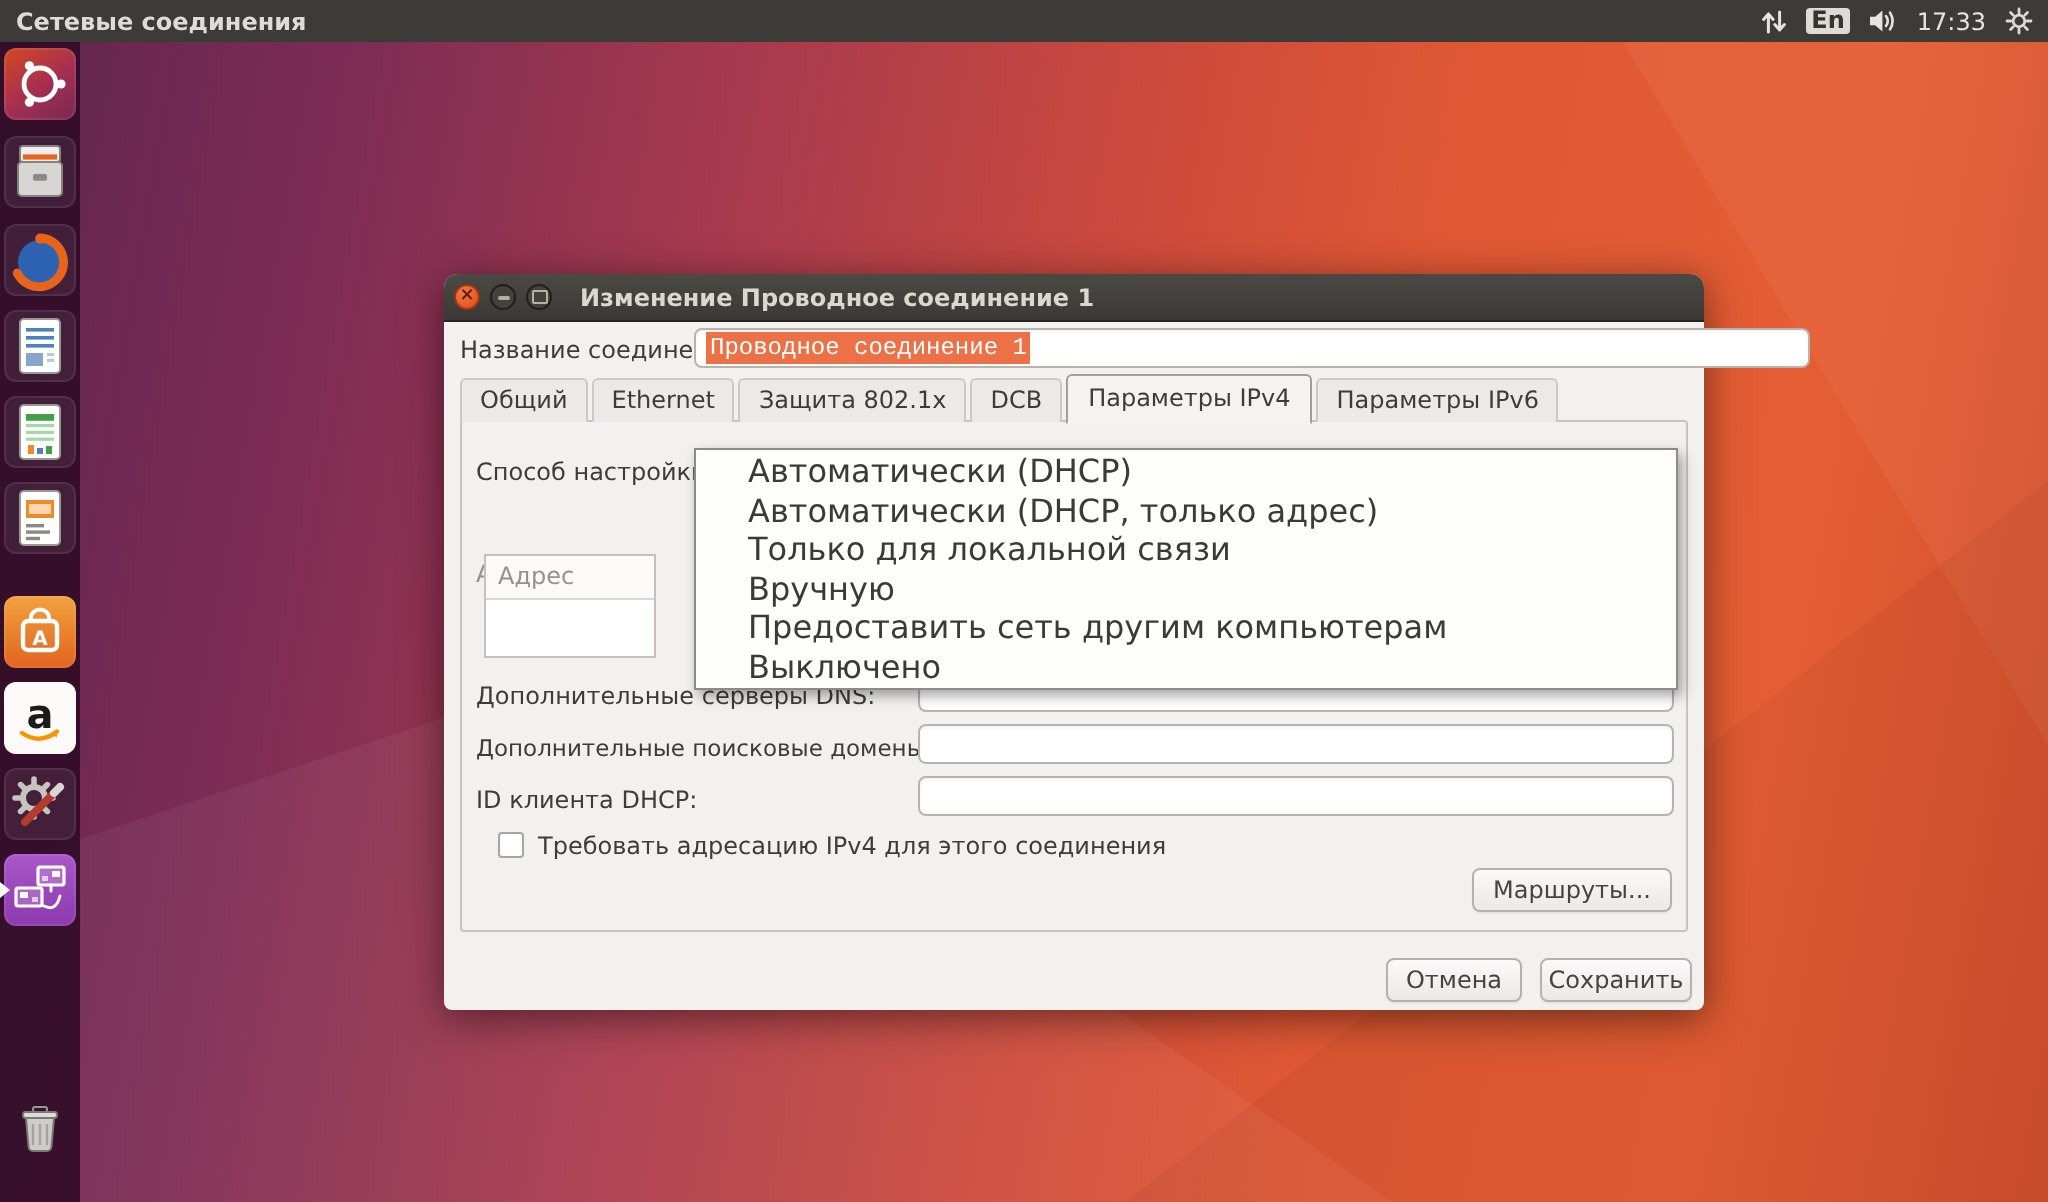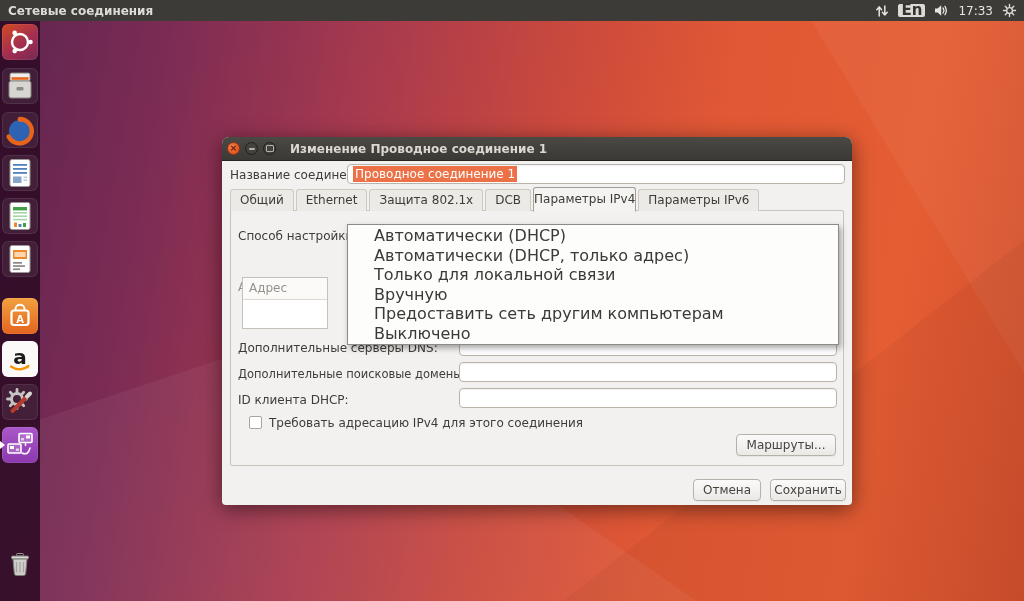--- a/index.html
+++ b/index.html
@@ -13,21 +13,21 @@
   .facet2{position:absolute;inset:0;background:rgba(255,255,255,.05);
     clip-path:polygon(0 100%,68% 100%,30% 55%,0 72%);}
   .facet3{position:absolute;inset:0;background:rgba(0,0,0,.04);
     clip-path:polygon(100% 40%,100% 100%,55% 100%);}
   
   .topbar{position:absolute;top:0;left:0;right:0;height:21px;background:#3c3b37;
     display:flex;align-items:center;z-index:60;}
   .topbar-title{color:#dfdcd7;font-size:12px;font-weight:bold;margin-left:8px;flex:1;
     white-space:nowrap;}
   .tray{display:flex;align-items:center;gap:9px;margin-right:7px;}
-  .en-badge{background:#dedbd6;color:#35342f;border-radius:2px;font-size:15px;font-weight:bold;
+  .en-badge{background:#dedbd6;color:#35342f;border-radius:2px;font-size:12px;font-weight:bold;
     padding:1px 3px;line-height:11px;}
   .clock{color:#e7e4df;font-size:12px;}
   .tray svg{display:block;}
   
   .launcher{position:absolute;left:0;top:21px;bottom:0;width:40px;
     background:rgba(43,9,35,.84);z-index:50;}
   .tile{position:absolute;left:2px;width:36px;height:36px;border-radius:6px;
     background:rgba(255,255,255,.07);box-shadow:inset 0 0 0 1px rgba(255,255,255,.08);}
   .tile svg{display:block;}
   .tile-dash{background:linear-gradient(145deg,#d4491f 0%,#a42e52 55%,#772953 100%);}
@@ -48,28 +48,28 @@
     color:#56180377;font-size:9px;font-weight:bold;line-height:1;color:#5d1d05;}
   .wb-min,.wb-max{background:#44423d;border:1px solid #201f1c;}
   .g-min{width:6px;height:2px;background:#b5b1a9;border-radius:1px;}
   .g-max{width:6px;height:5px;border:1px solid #b5b1a9;border-radius:1px;}
   .dlg-title{color:#dcd8d0;font-size:12px;font-weight:bold;margin-left:14px;white-space:nowrap;}
   .flabel{position:absolute;font-size:12px;color:#3d3c38;white-space:nowrap;}
   .flabel.dim{color:#94908a;margin-top:24px;}
   .tinput{position:absolute;height:20px;background:#fff;border:1px solid #b9b3ab;border-radius:4px;
     box-sizing:border-box;font-size:12px;color:#333;padding:0 5px;
     box-shadow:inset 0 1px 2px rgba(0,0,0,.06);}
-  .namebox{left:125px;top:27px;width:498px;line-height:18px;}
+  .namebox{left:125px;top:27px;width:558px;line-height:18px;font-family:Liberation Mono, monospace;}
   .sel{background:#ed7147;color:#fff;padding:1px 2px;font-size:12px;}
   
   .tabs{position:absolute;left:8px;top:50px;height:24px;display:flex;align-items:flex-end;z-index:2;}
   .tab{font-size:12px;color:#3d3c38;padding:3px 9px 4px;background:#eceae6;
     border:1px solid #cfc9c2;border-bottom:none;border-radius:3px 3px 0 0;margin-right:2px;}
   .tab.active{background:#f4f3f1;border:1px solid #a49d95;border-bottom:1px solid #f4f3f1;
-    padding:4px 0 5px;margin-bottom:-1px;}
+    padding:4px 10px 5px;margin-bottom:-1px;}
   .panel{position:absolute;left:8px;top:73px;width:614px;height:256px;box-sizing:border-box;
     border:1px solid #c9c3bc;border-radius:2px;background:#f2f1f0;}
   
   .addr-table{position:absolute;left:20px;top:140px;width:86px;height:52px;
     background:#fff;border:1px solid #c6c0b9;box-sizing:border-box;}
   .addr-header{height:21px;line-height:21px;padding-left:6px;font-size:12px;color:#96918b;
     background:#fbfaf8;border-bottom:1px solid #ddd8d2;}
   
   .popup{position:absolute;left:125px;top:87px;width:492px;height:121px;z-index:10;
     background:#fdfdfc;border:1px solid #8f8a83;box-shadow:2px 3px 6px rgba(0,0,0,.35);

